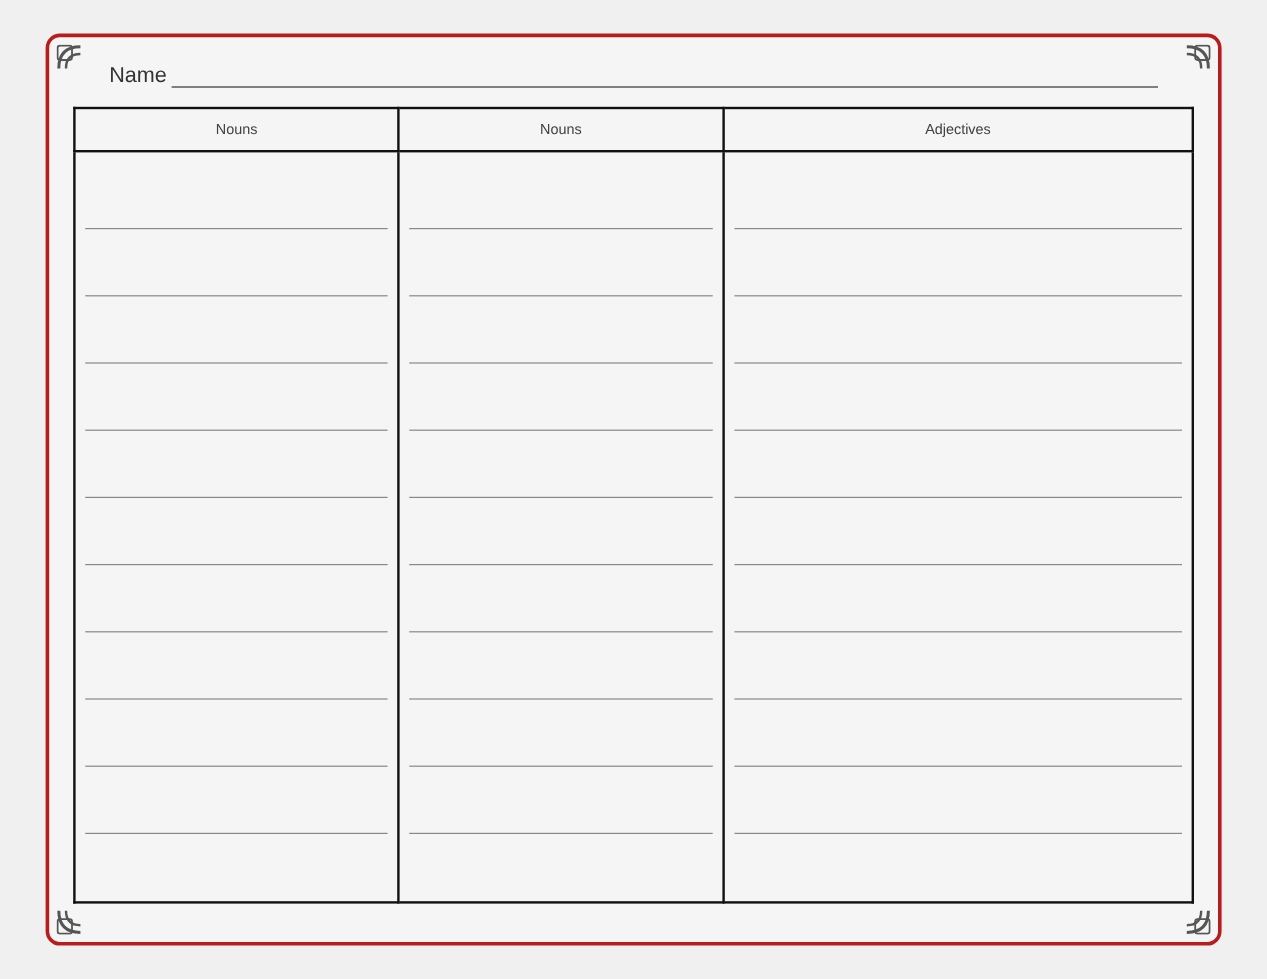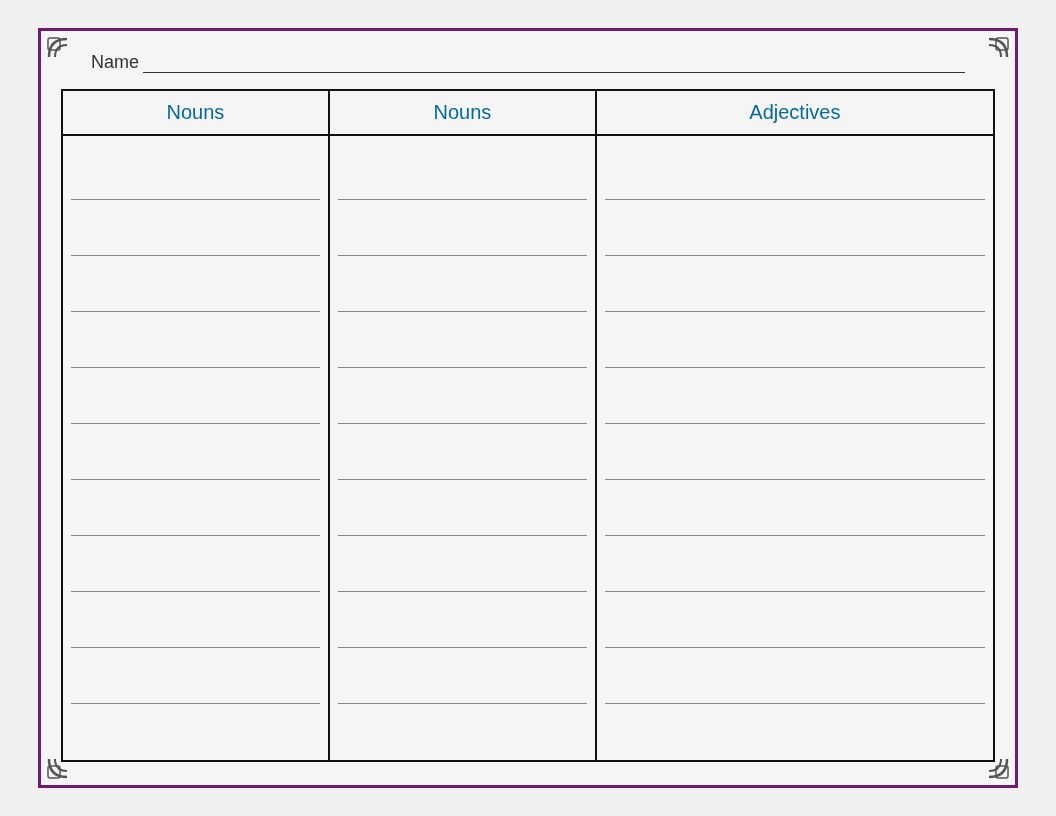--- a/index.html
+++ b/index.html
@@ -15,22 +15,22 @@
       display: flex;
       align-items: center;
       justify-content: center;
       font-family: Arial, sans-serif;
     }
 
     .page {
       width: 980px;
       height: 760px;
       background: #f5f5f5;
-      border: 3px solid #701a75;
-      border-radius: 0;
+      border: 3px solid #b91c1c;
+      border-radius: 12px;
       position: relative;
       padding: 20px;
     }
 
     
     .corner {
       position: absolute;
       width: 40px;
       height: 40px;
     }
@@ -67,25 +67,25 @@
 
     .word-table {
       width: 100%;
       border-collapse: collapse;
       border: 2.5px solid #111;
     }
 
     .word-table th {
       border: 2.5px solid #111;
       text-align: center;
-      font-size: 20px;
+      font-size: 12px;
       font-weight: normal;
       padding: 10px 4px;
       background: #f5f5f5;
-      color: #0369a1;
+      color: #404040;
     }
 
     .word-table td {
       border-left: 2.5px solid #111;
       border-right: 2.5px solid #111;
       padding: 0;
       vertical-align: top;
     }
 
     .cell-lines {

